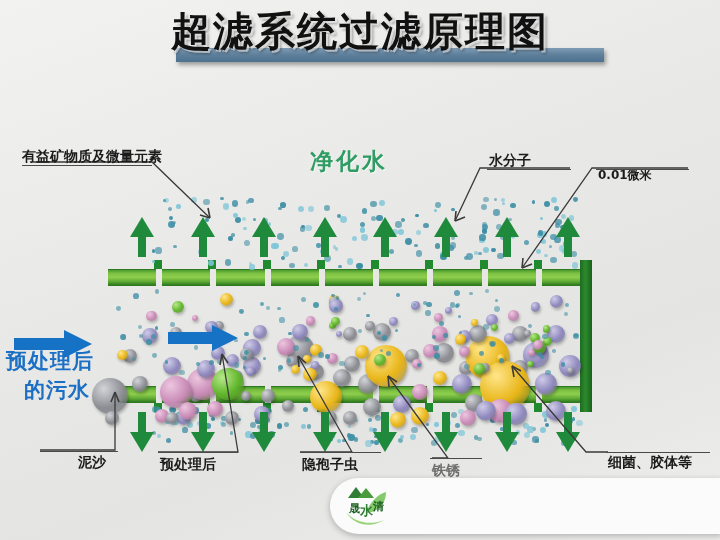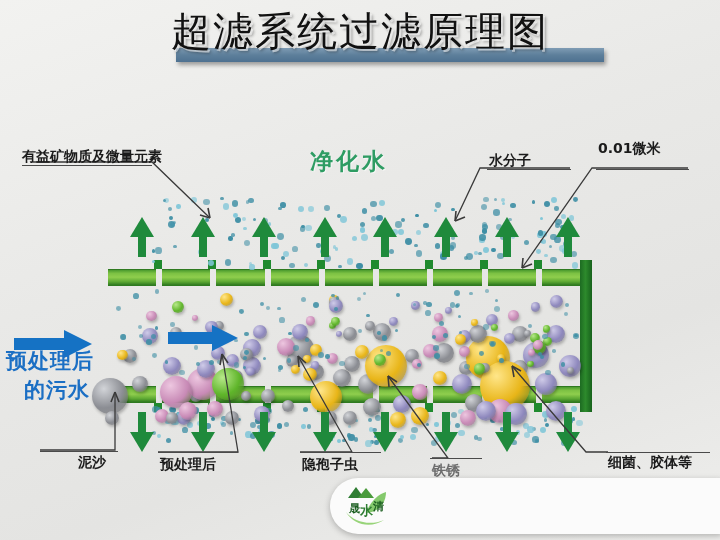--- a/index.html
+++ b/index.html
@@ -13,21 +13,21 @@
     background:linear-gradient(160deg,#f2f2f0 0%,#e9e9e7 40%,#e4e4e2 70%,#eeeeec 100%);
   }
 
   
   .title-wrap{position:absolute;left:0;top:4px;width:720px;height:62px;}
   .title-bar{position:absolute;left:176px;top:44px;width:428px;height:14px;
     background:linear-gradient(180deg,#7f9cb4 0%,#5d7f9b 50%,#4e7190 100%);
     box-shadow:2px 3px 4px rgba(0,0,0,.35);}
   .title-text{position:absolute;left:0;top:0;width:720px;text-align:center;
     font-family:"DejaVu Sans","Liberation Sans",sans-serif;
-    font-size:40px;font-weight:normal;color:#111;letter-spacing:2px;
+    font-size:40px;font-weight:bold;color:#111;letter-spacing:2px;
     text-shadow:2px 2px 0 rgba(255,255,255,.55), 3px 3px 3px rgba(0,0,0,.35);}
 
   
   #diagram{position:absolute;left:0;top:66px;width:720px;height:474px;}
 
   
   .membrane{position:absolute;}
   .mem-seg{position:absolute;height:15px;
     background:linear-gradient(180deg,#4a9a2e 0%,#7cc143 22%,#8fce4d 48%,#5da833 78%,#2f7a20 100%);
     border-top:1px solid #2f7a20;border-bottom:1px solid #2f7a20;}
@@ -726,21 +726,21 @@
     </svg>
 
     <div class="lab" style="left:22px;top:82px;font-size:14px;">有益矿物质及微量元素</div>
     <div class="lab-underline" style="left:22px;top:99px;width:130px;"></div>
 
     <div class="lab lab-green" style="left:310px;top:80px;font-size:23px;letter-spacing:3px;">净化水</div>
 
     <div class="lab" style="left:489px;top:86px;font-size:14px;">水分子</div>
     <div class="lab-underline" style="left:487px;top:103px;width:84px;"></div>
 
-    <div class="lab" style="left:598px;top:74px;font-size:14px;">0.01微米</div>
+    <div class="lab" style="left:598px;top:101px;font-size:12px;">0.01微米</div>
     <div class="lab-underline" style="left:596px;top:103px;width:93px;"></div>
 
     <div class="lab lab-blue" style="left:24px;top:310px;font-size:21px;letter-spacing:1px;">的污水</div>
     <div class="lab lab-blue" style="left:6px;top:281px;font-size:21px;letter-spacing:1px;">预处理后</div>
 
 
     <div class="lab" style="left:78px;top:388px;font-size:14px;">泥沙</div>
     <div class="lab-underline" style="left:40px;top:385px;width:78px;"></div>
 
     <div class="lab" style="left:160px;top:390px;font-size:14px;">预处理后</div>

